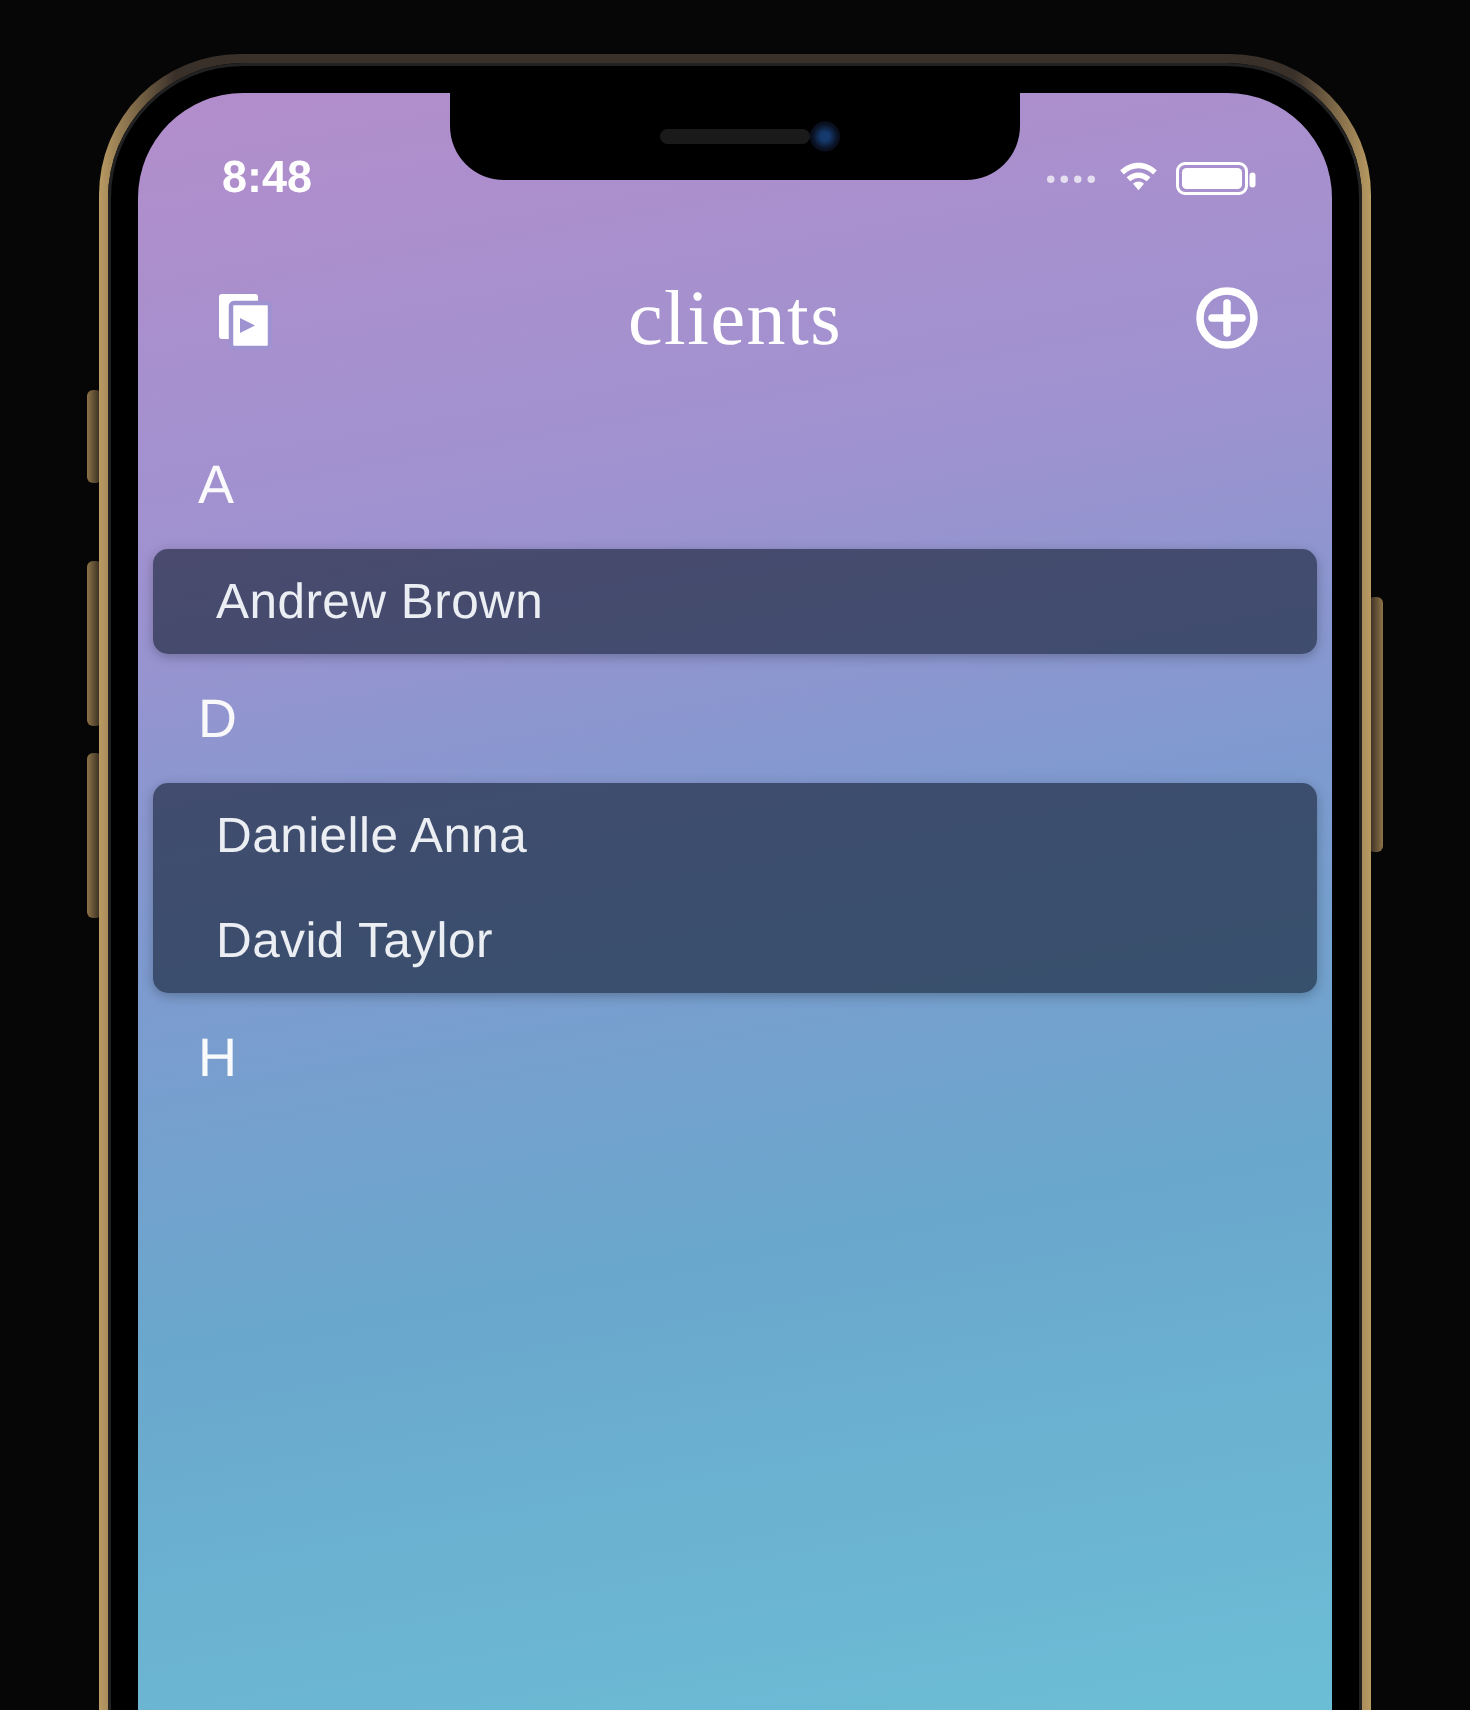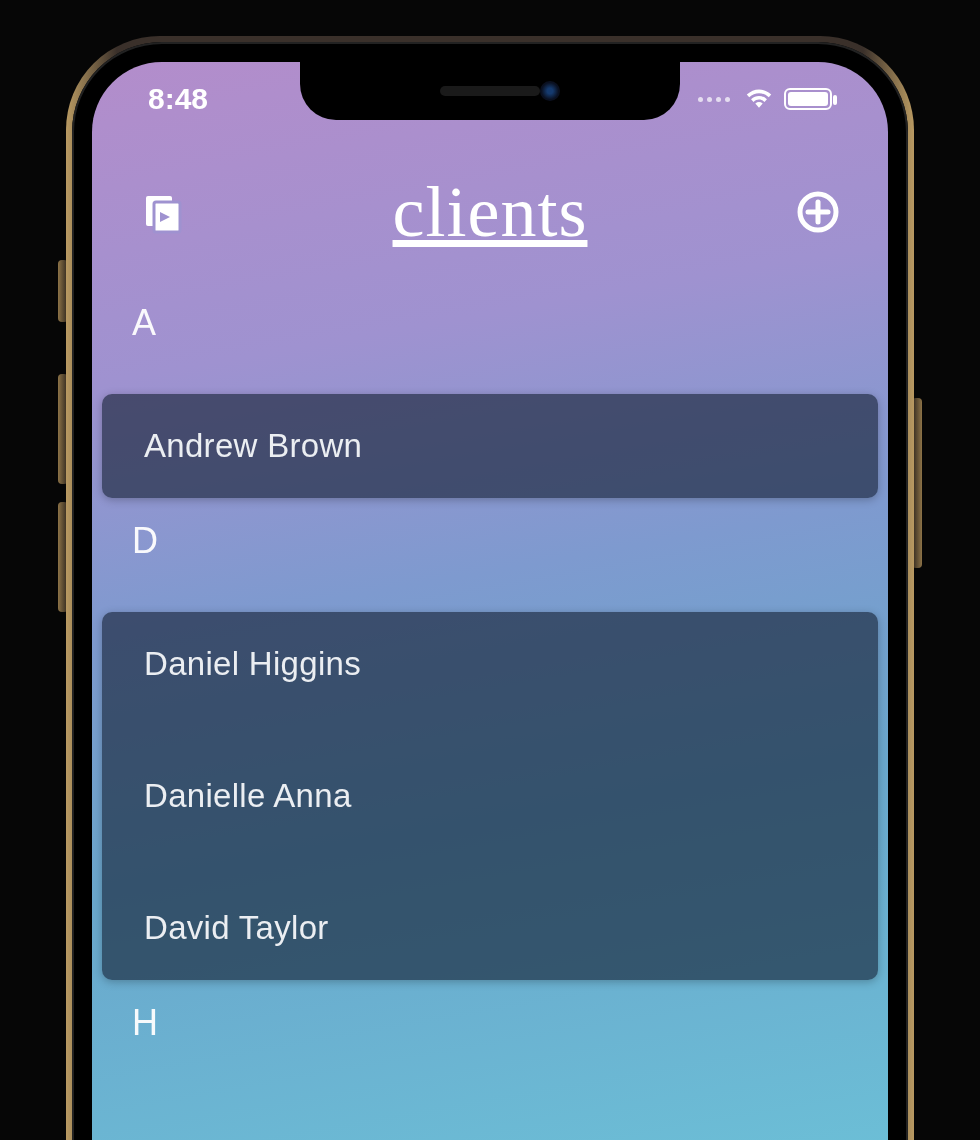--- a/index.html
+++ b/index.html
@@ -72,21 +72,21 @@
   .cam {
     width: 20px; height: 20px; background: radial-gradient(circle,#153a6e 20%,#0a1020 60%); border-radius:50%;
     position:absolute; right:120px; top:19px;
   }
   .status-bar {
     position: absolute;
     top: 0;
     left: 0; right: 0;
     height: 74px;
     display: flex;
-    align-items: center;
+    align-items: flex-end;
     justify-content: space-between;
     padding: 0 56px;
     font-size: 30px;
     font-weight: 600;
   }
   .status-right { display: flex; align-items: center; gap: 10px; }
   .dots { display: flex; gap: 4px; margin-right: 4px; opacity: 0.7;}
   .dots span { width: 5px; height: 5px; background: #fff; border-radius: 50%; }
   .battery {
     width: 48px; height: 22px; border: 2.5px solid #fff; border-radius: 6px; position: relative;
@@ -101,24 +101,23 @@
     top: 100px;
     left: 0; right: 0;
     height: 100px;
     display: flex;
     align-items: center;
     justify-content: space-between;
     padding: 0 44px;
   }
   .nav-title {
     font-family: "Brush Script MT", "Segoe Script", cursive;
-    font-size: 72px;
+    font-size: 52px;
     font-weight: 500;
     letter-spacing: 1px;
-    text-decoration: underline;
   }
   .icon-btn {
     width: 52px; height: 52px; display: flex; align-items: center; justify-content: center;
     color: #fff;
   }
 
   .list {
     position: absolute;
     top: 218px;
     left: 0; right: 0; bottom: 0;
@@ -132,26 +131,25 @@
     color: #fff;
     opacity: 0.95;
   }
   .card {
     margin: 0 6px;
     background: rgba(20, 30, 50, 0.62);
     border-radius: 10px;
     box-shadow: 0 2px 8px rgba(0,0,0,0.25);
   }
   .row {
-    padding: 33px 42px;
+    padding: 16px 42px;
     font-size: 33px;
     font-weight: 300;
     color: #ebeef2;
     letter-spacing: 0.3px;
-    margin-top: 28px;
   }
 </style>
 </head>
 <body>
 
 <div class="side-btn b1"></div>
 <div class="side-btn b2"></div>
 <div class="side-btn b3"></div>
 <div class="side-btn right"></div>
 
@@ -206,21 +204,20 @@
 
       <div class="list">
 
         <div class="section-letter">A</div>
         <div class="card">
           <div class="row">Andrew Brown</div>
         </div>
 
         <div class="section-letter">D</div>
         <div class="card">
-          <div class="row">Daniel Higgins</div>
           <div class="row">Danielle Anna</div>
           <div class="row">David Taylor</div>
         </div>
 
         <div class="section-letter">H</div>
 
       </div>
 
     </div>
   </div>

